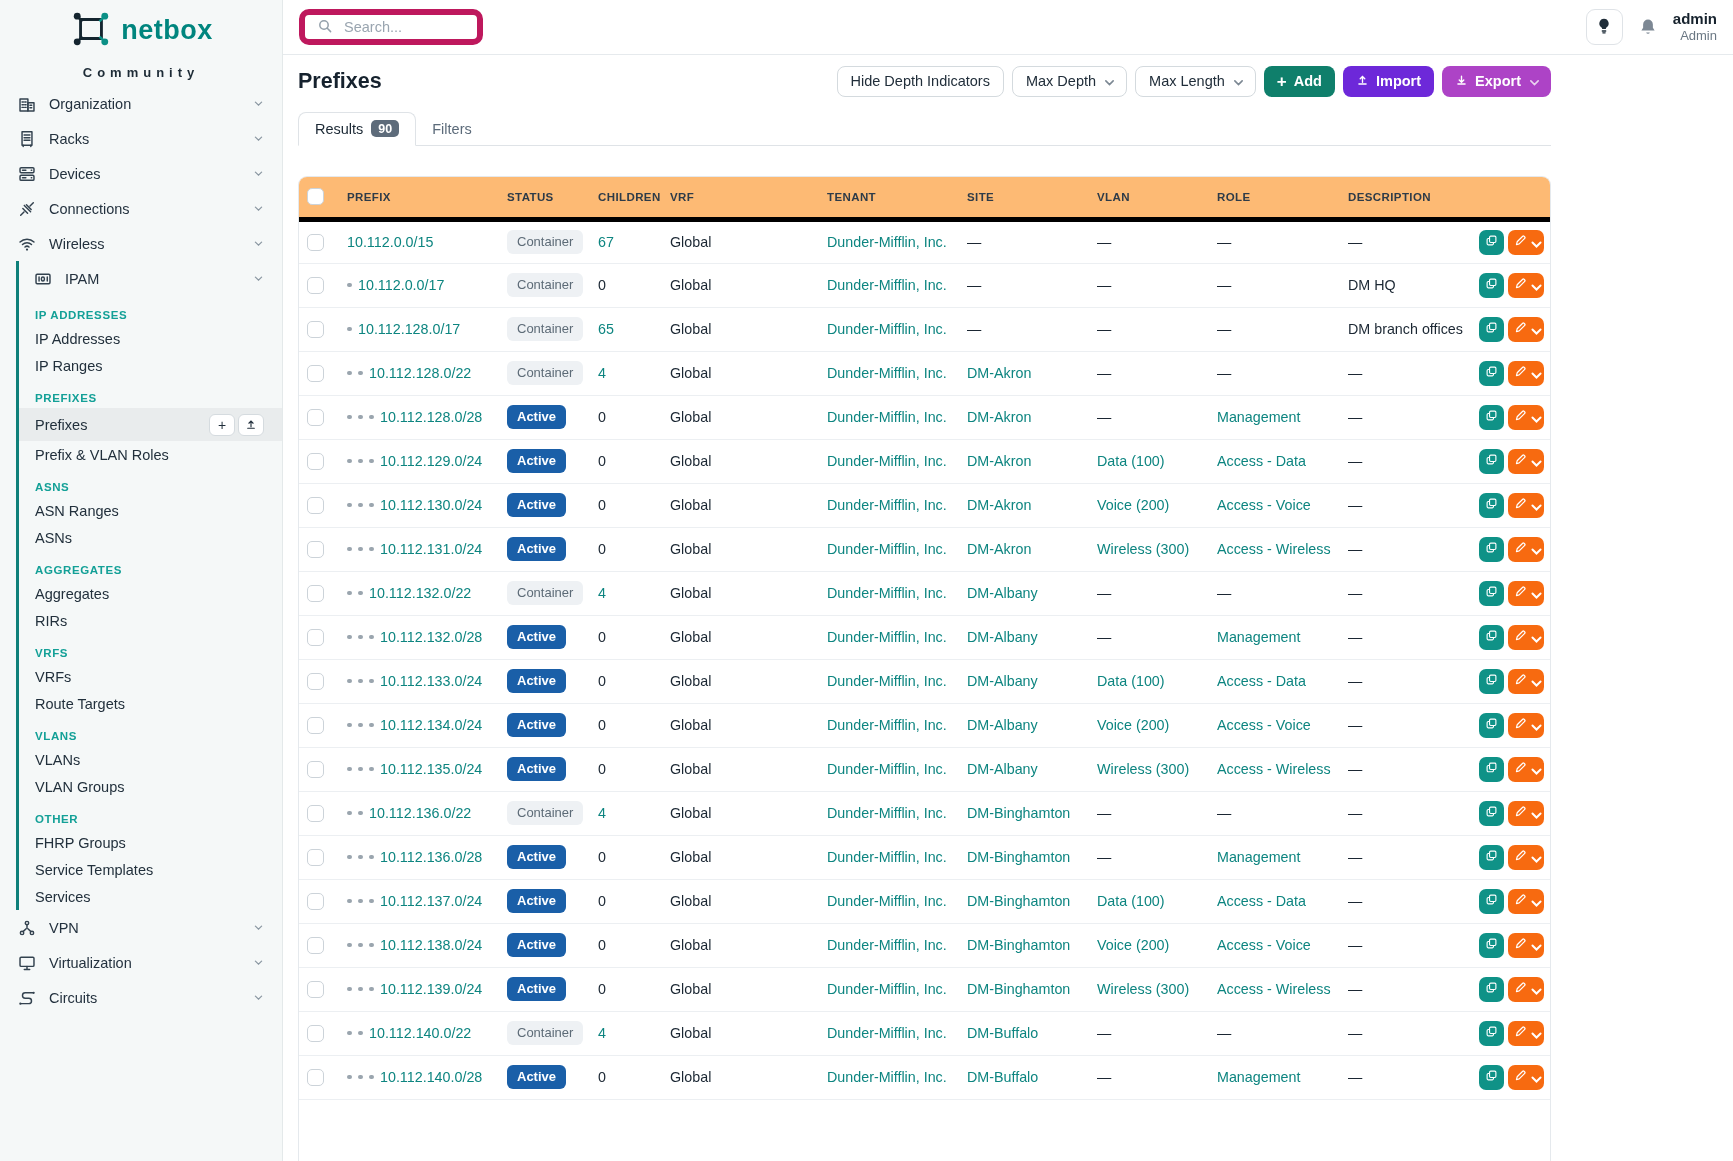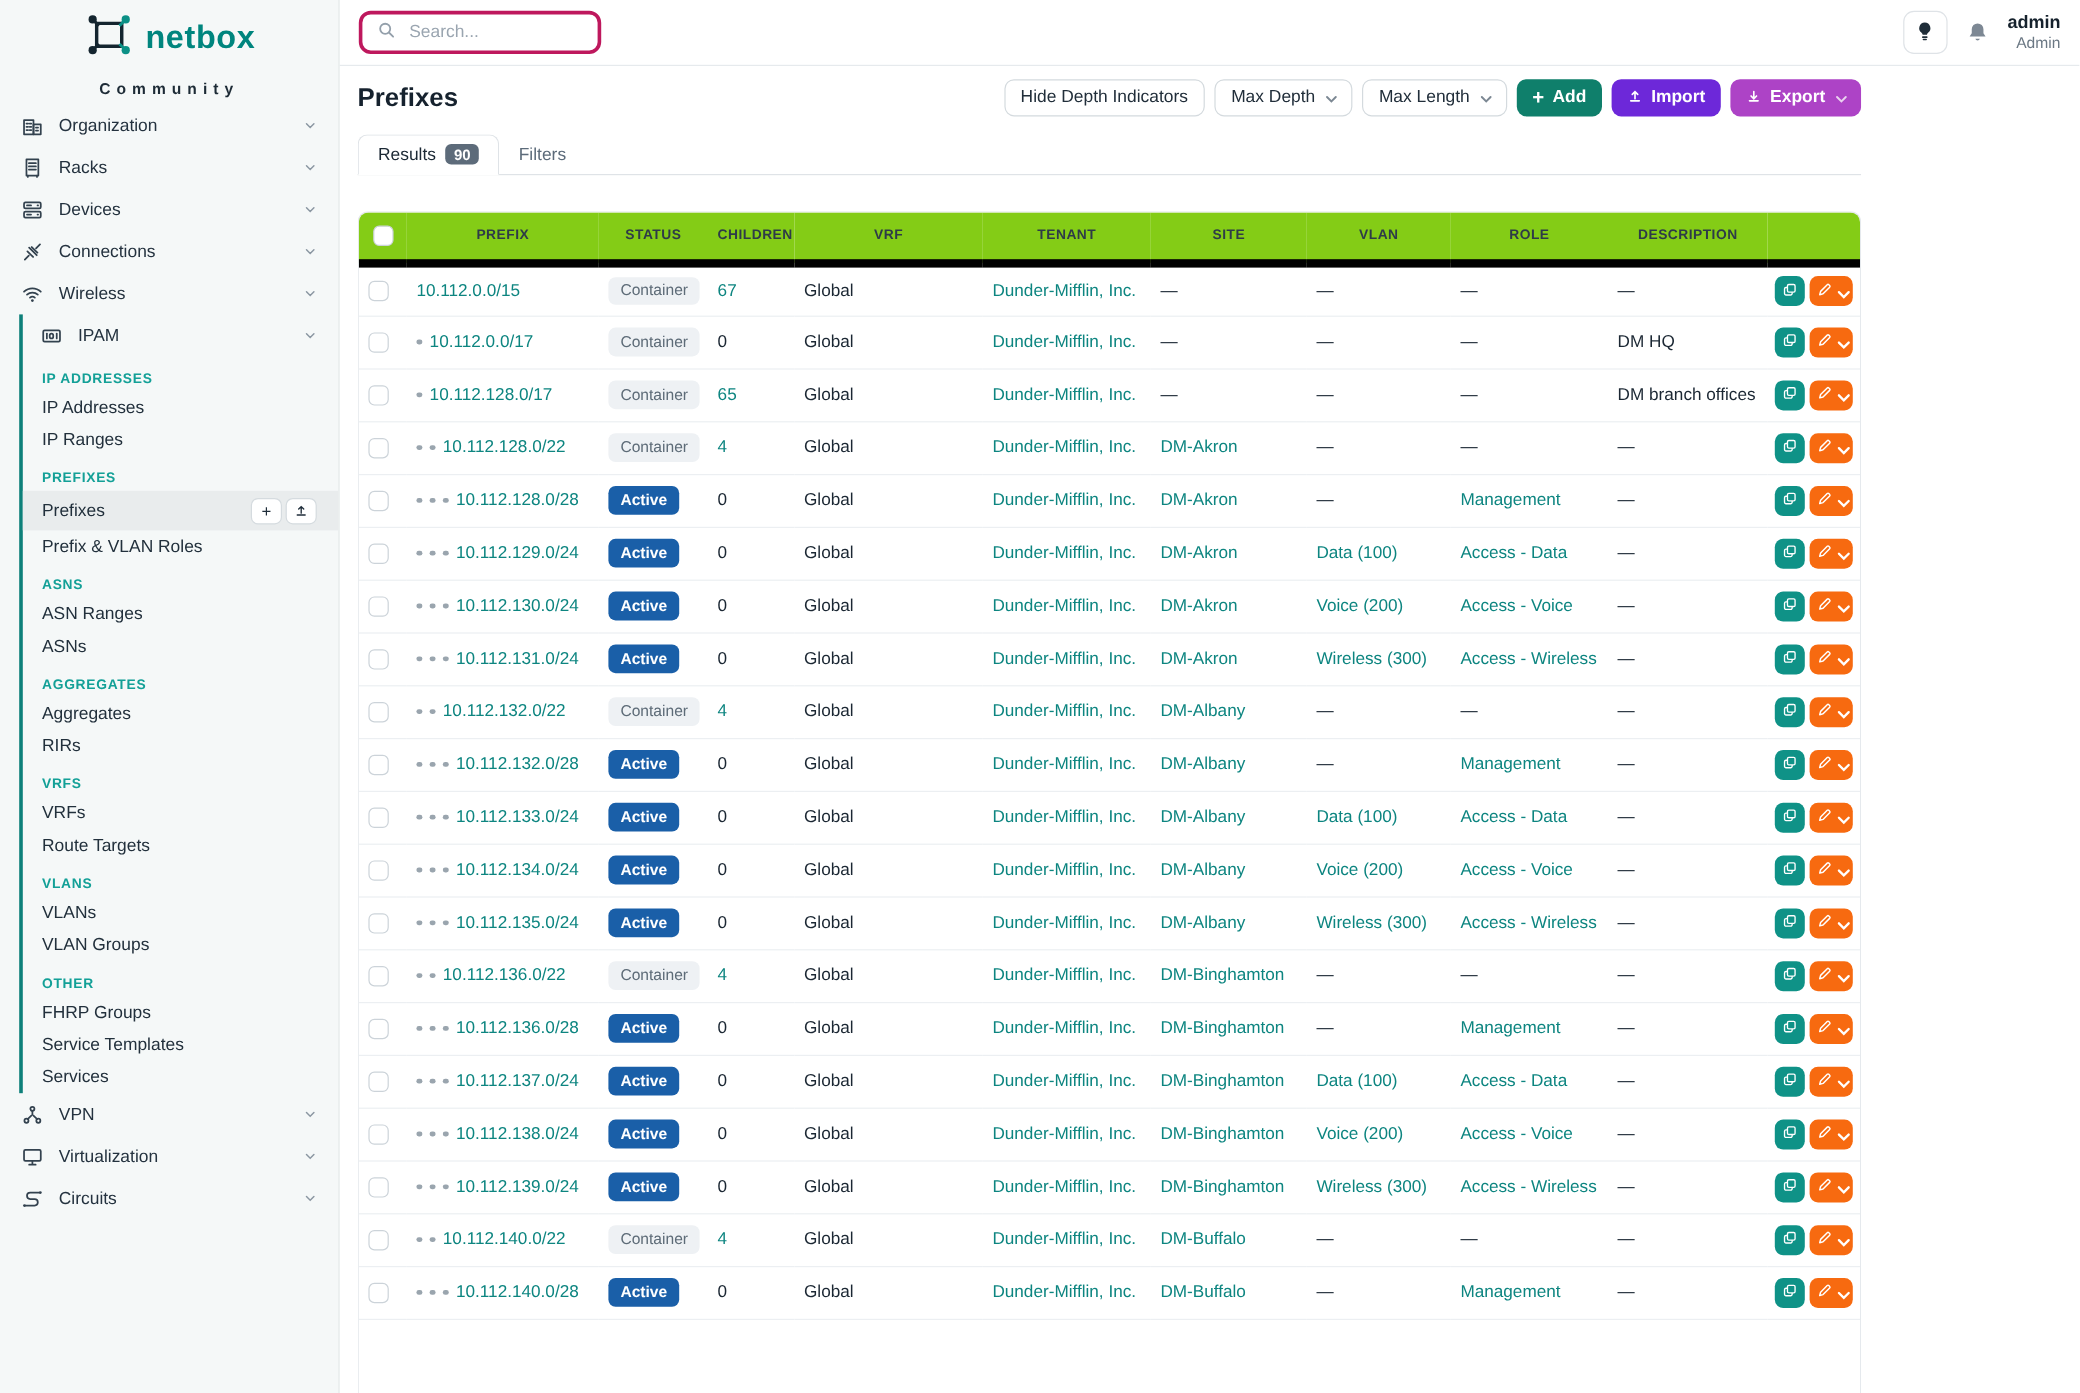--- a/index.html
+++ b/index.html
@@ -23,21 +23,21 @@
   .section-header { font-size:11.5px; font-weight:bold; color:#13a097; letter-spacing:.6px; padding:13px 16px 4px; }
   .sub-item { display:flex; align-items:center; font-size:14.5px; color:#22303c; padding:5.5px 16px; cursor:pointer; }
   .sub-item.active { background:#e9eced; }
   .mini-actions { margin-left:auto; display:flex; gap:3px; margin-right:2px; }
   .mini-btn { width:26px; height:22px; background:#fff; border:1px solid #d5dbdf; border-radius:6px;
     display:flex; align-items:center; justify-content:center; font-size:14px; color:#1f2d3a; cursor:pointer; }
   .mini-btn svg { width:12px; height:12px; }
   
   .main { flex:1; display:flex; flex-direction:column; min-width:0; }
   .topbar { height:55px; min-height:55px; border-bottom:1px solid #e6eaed; display:flex; align-items:center; padding:0 16px; }
-  .search-box { width:202px; height:36px; border:3px solid #be185d; border-radius:10px; background:#fff;
+  .search-box { width:184px; height:36px; border:6px solid #be185d; border-radius:10px; background:#fff;
     display:flex; align-items:center; gap:9px; padding:0 12px; color:#94a0ab; }
   .search-box svg { width:16px; height:16px; }
   .search-box input { border:none; outline:none; background:transparent; flex:1; min-width:0; font-size:14.5px; font-family:inherit; color:#33404d; }
   .search-box input::placeholder { color:#9aa5b0; }
   .topbar-right { margin-left:auto; display:flex; align-items:center; gap:15px; }
   .bulb-btn { width:37px; height:36px; background:#fff; border:1px solid #dfe3e7; border-radius:9px;
     display:flex; align-items:center; justify-content:center; color:#1f2d38; cursor:pointer; }
   .bulb-btn svg { width:18px; height:18px; }
   .bell { color:#7d8894; display:flex; cursor:pointer; }
   .bell svg { width:20px; height:20px; }
@@ -76,22 +76,22 @@
   .filter-addon { width:40px; background:#eef2f5; border-right:1px solid #dfe3e7; display:flex; align-items:center; justify-content:center; color:#5f6d7c; cursor:pointer; }
   .filter-addon svg { width:14px; height:14px; }
   .filter-select { width:165px; display:flex; align-items:center; justify-content:flex-end; padding:0 11px; color:#5f6d7c; cursor:pointer; }
   .filter-select svg { width:12px; height:12px; }
   .configure-btn { margin-left:auto; height:32px; background:#fff; border:1px solid #d4dade; border-radius:8px;
     display:flex; align-items:center; gap:7px; padding:0 12px; font-size:14.5px; color:#1d2935; cursor:pointer; font-family:inherit; }
   .gear-glyph { font-size:15px; line-height:1; }
   
   .table-card { margin-top:30px; border:1px solid #e5e9ed; border-bottom:none; border-radius:9px 9px 0 0; background:#fff; flex:1; overflow:hidden; }
   table { width:100%; border-collapse:collapse; table-layout:fixed; }
-  thead th { height:42px; font-size:11.5px; font-weight:bold; letter-spacing:.4px; color:#2e3b48; text-align:center;
-    padding:0 8px; border-bottom:7px solid #000000; background:#84cc16; }
+  thead th { height:42px; font-size:11.5px; font-weight:bold; letter-spacing:.4px; color:#2e3b48; text-align:left;
+    padding:0 8px; border-bottom:5px solid #000000; background:#fdba74; }
   tbody td { height:44px; padding:0 8px; border-bottom:1px solid #eceff2; font-size:14.3px; color:#1b2733; white-space:nowrap; overflow:hidden; }
   .checkbox { width:17px; height:17px; border:1px solid #ccd3d9; border-radius:5px; background:#fff; display:inline-block; vertical-align:middle; cursor:pointer; }
   .link { color:#0d8580; text-decoration:none; cursor:pointer; }
   .prefix-wrap { display:flex; align-items:center; }
   .dots { display:inline-flex; align-items:center; }
   .dot { width:4.5px; height:4.5px; border-radius:50%; background:#9aa5ae; margin-right:6.5px; }
   .badge { display:inline-block; font-size:13px; border-radius:6px; padding:3.5px 10px; line-height:1.25; }
   .badge-container { background:#eef1f4; color:#5d6b77; }
   .badge-active { background:#1a5fa8; color:#fff; font-weight:bold; }
   .row-actions { display:flex; gap:4px; justify-content:flex-end; }

